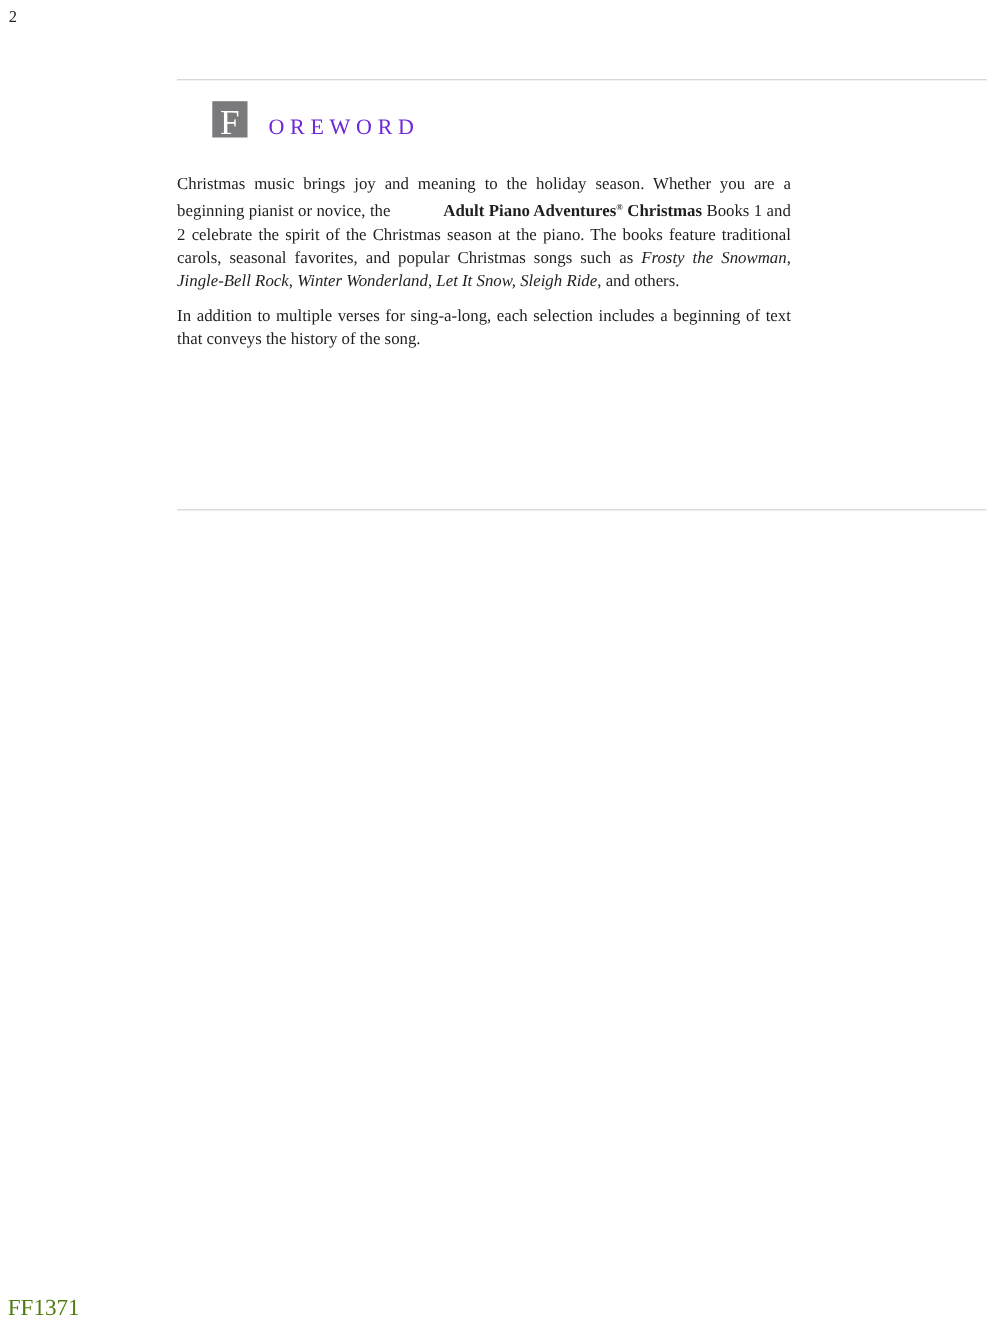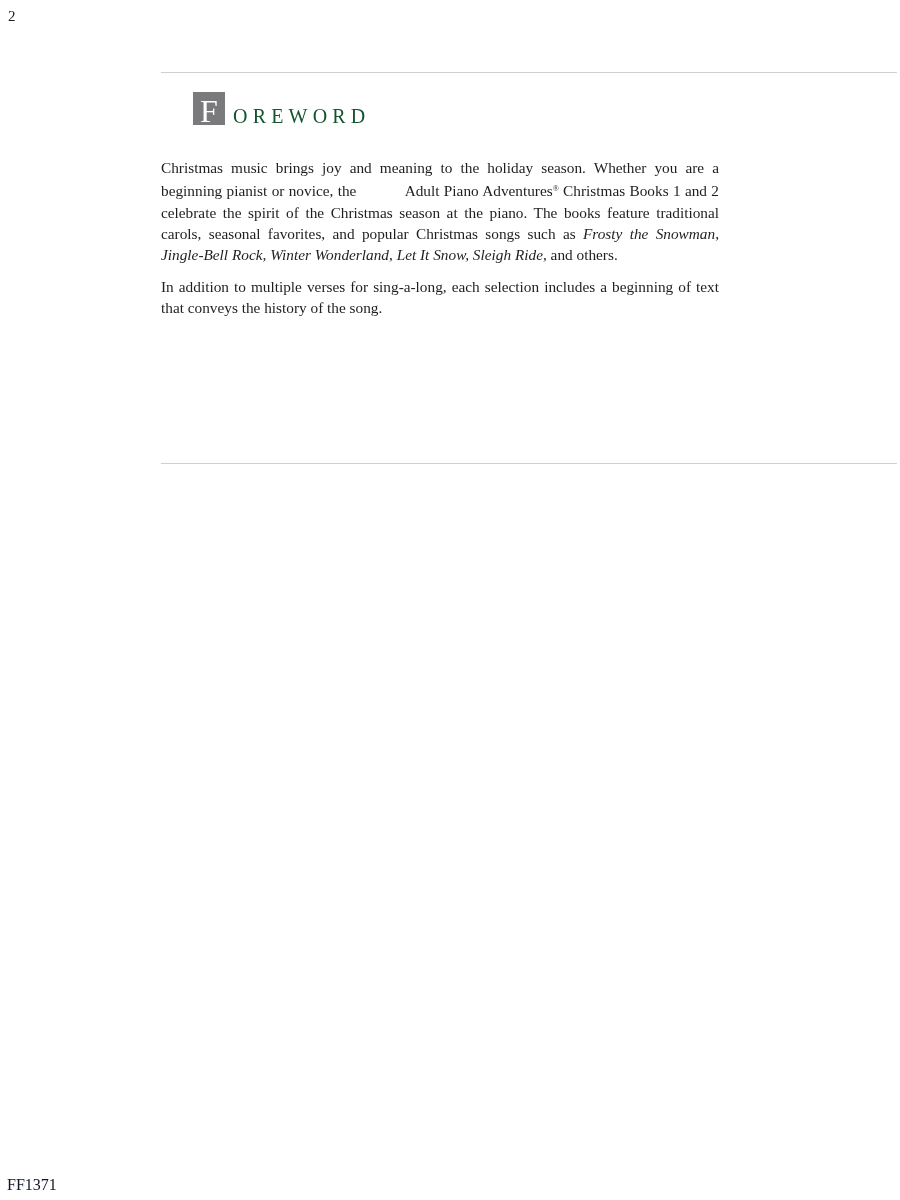--- a/index.html
+++ b/index.html
@@ -1,30 +1,30 @@
 <!DOCTYPE html>
 <html><head>
   <meta charset="utf-8">
   <style>
     html, body { margin:0; padding:0; background:#ffffff; }
     body { width:900px; height:1200px; position:relative; overflow:hidden;
            font-family: "Liberation Serif", "DejaVu Serif", serif; color:#1e1e1e; }
     .page-number { position:absolute; left:8px; top:8px; font-size:15px; color:#222; }
-    .footer-code { position:absolute; left:7px; top:1176px; font-size:16px; color:#0f172a; }
+    .footer-code { position:absolute; left:7px; top:1176px; font-size:21px; color:#4d7c0f; }
     .rule { position:absolute; left:161px; width:736px; height:0; border-top:1.5px solid #cfcfcf; }
     .rule-top { top:72px; }
     .rule-bottom { top:463px; }
     .heading { position:absolute; left:193px; top:91px; height:34px; display:flex; align-items:flex-end; }
     .dropcap { width:32px; height:33px; background:#7a7a7c; color:#ffffff; font-size:32px; line-height:33px;
                text-align:center; position:relative; }
     .dropcap span { position:relative; top:3px; }
-    .heading-rest { font-size:20px; letter-spacing:5.2px; color:#14532d; margin-left:8px; line-height:20px; position:relative; top:1px; }
+    .heading-rest { font-size:20px; letter-spacing:5.2px; color:#6d28d9; margin-left:19px; line-height:20px; position:relative; top:1px; }
     .body { position:absolute; left:161px; top:157px; width:558px; font-size:15.3px; line-height:21.3px; text-align:justify; }
     .body p { margin:0 0 10.5px 0; }
-    .body b { font-weight:normal;margin-left:44px; }
+    .body b { font-weight:bold;margin-left:44px; }
     .body sup { font-size:8px; vertical-align:5px; }
   </style>
 </head>
 <body>
 
 <div class="page-number">2</div>
 
 <div class="rule rule-top"></div>
 
 <div class="heading">

